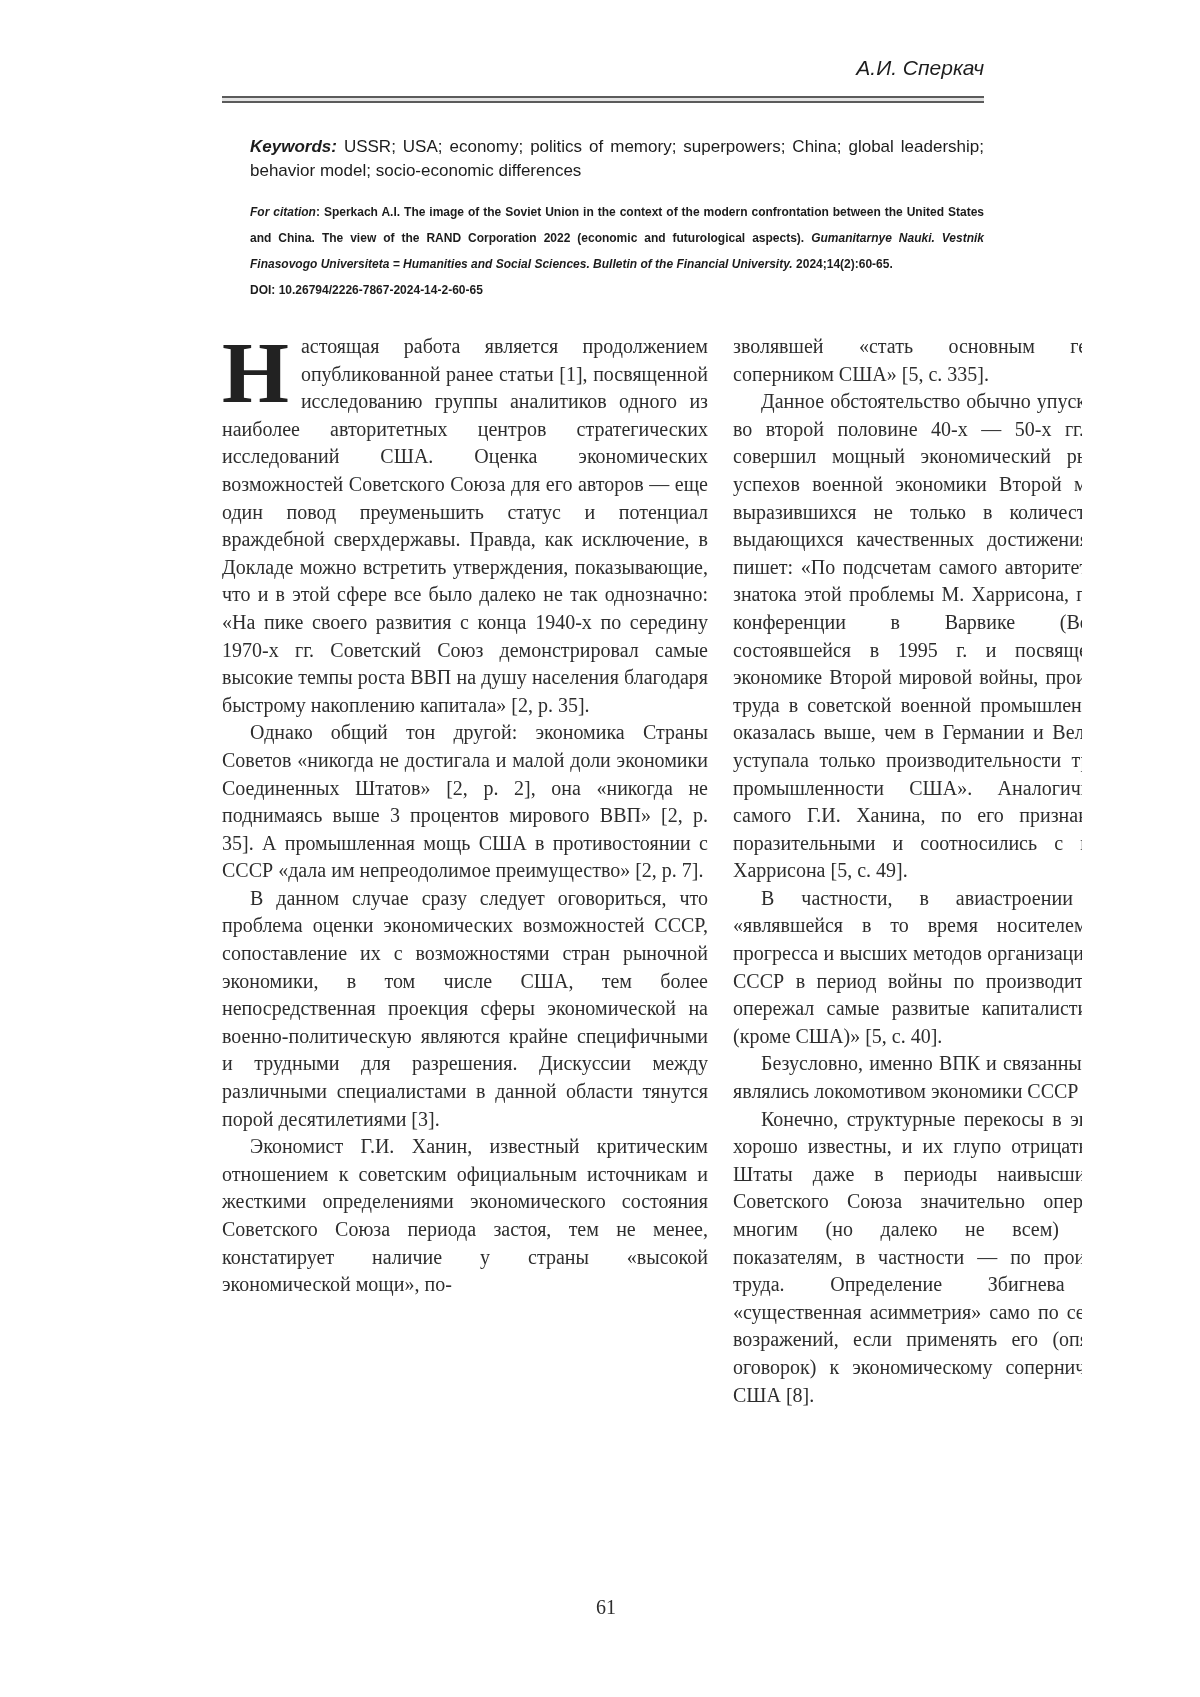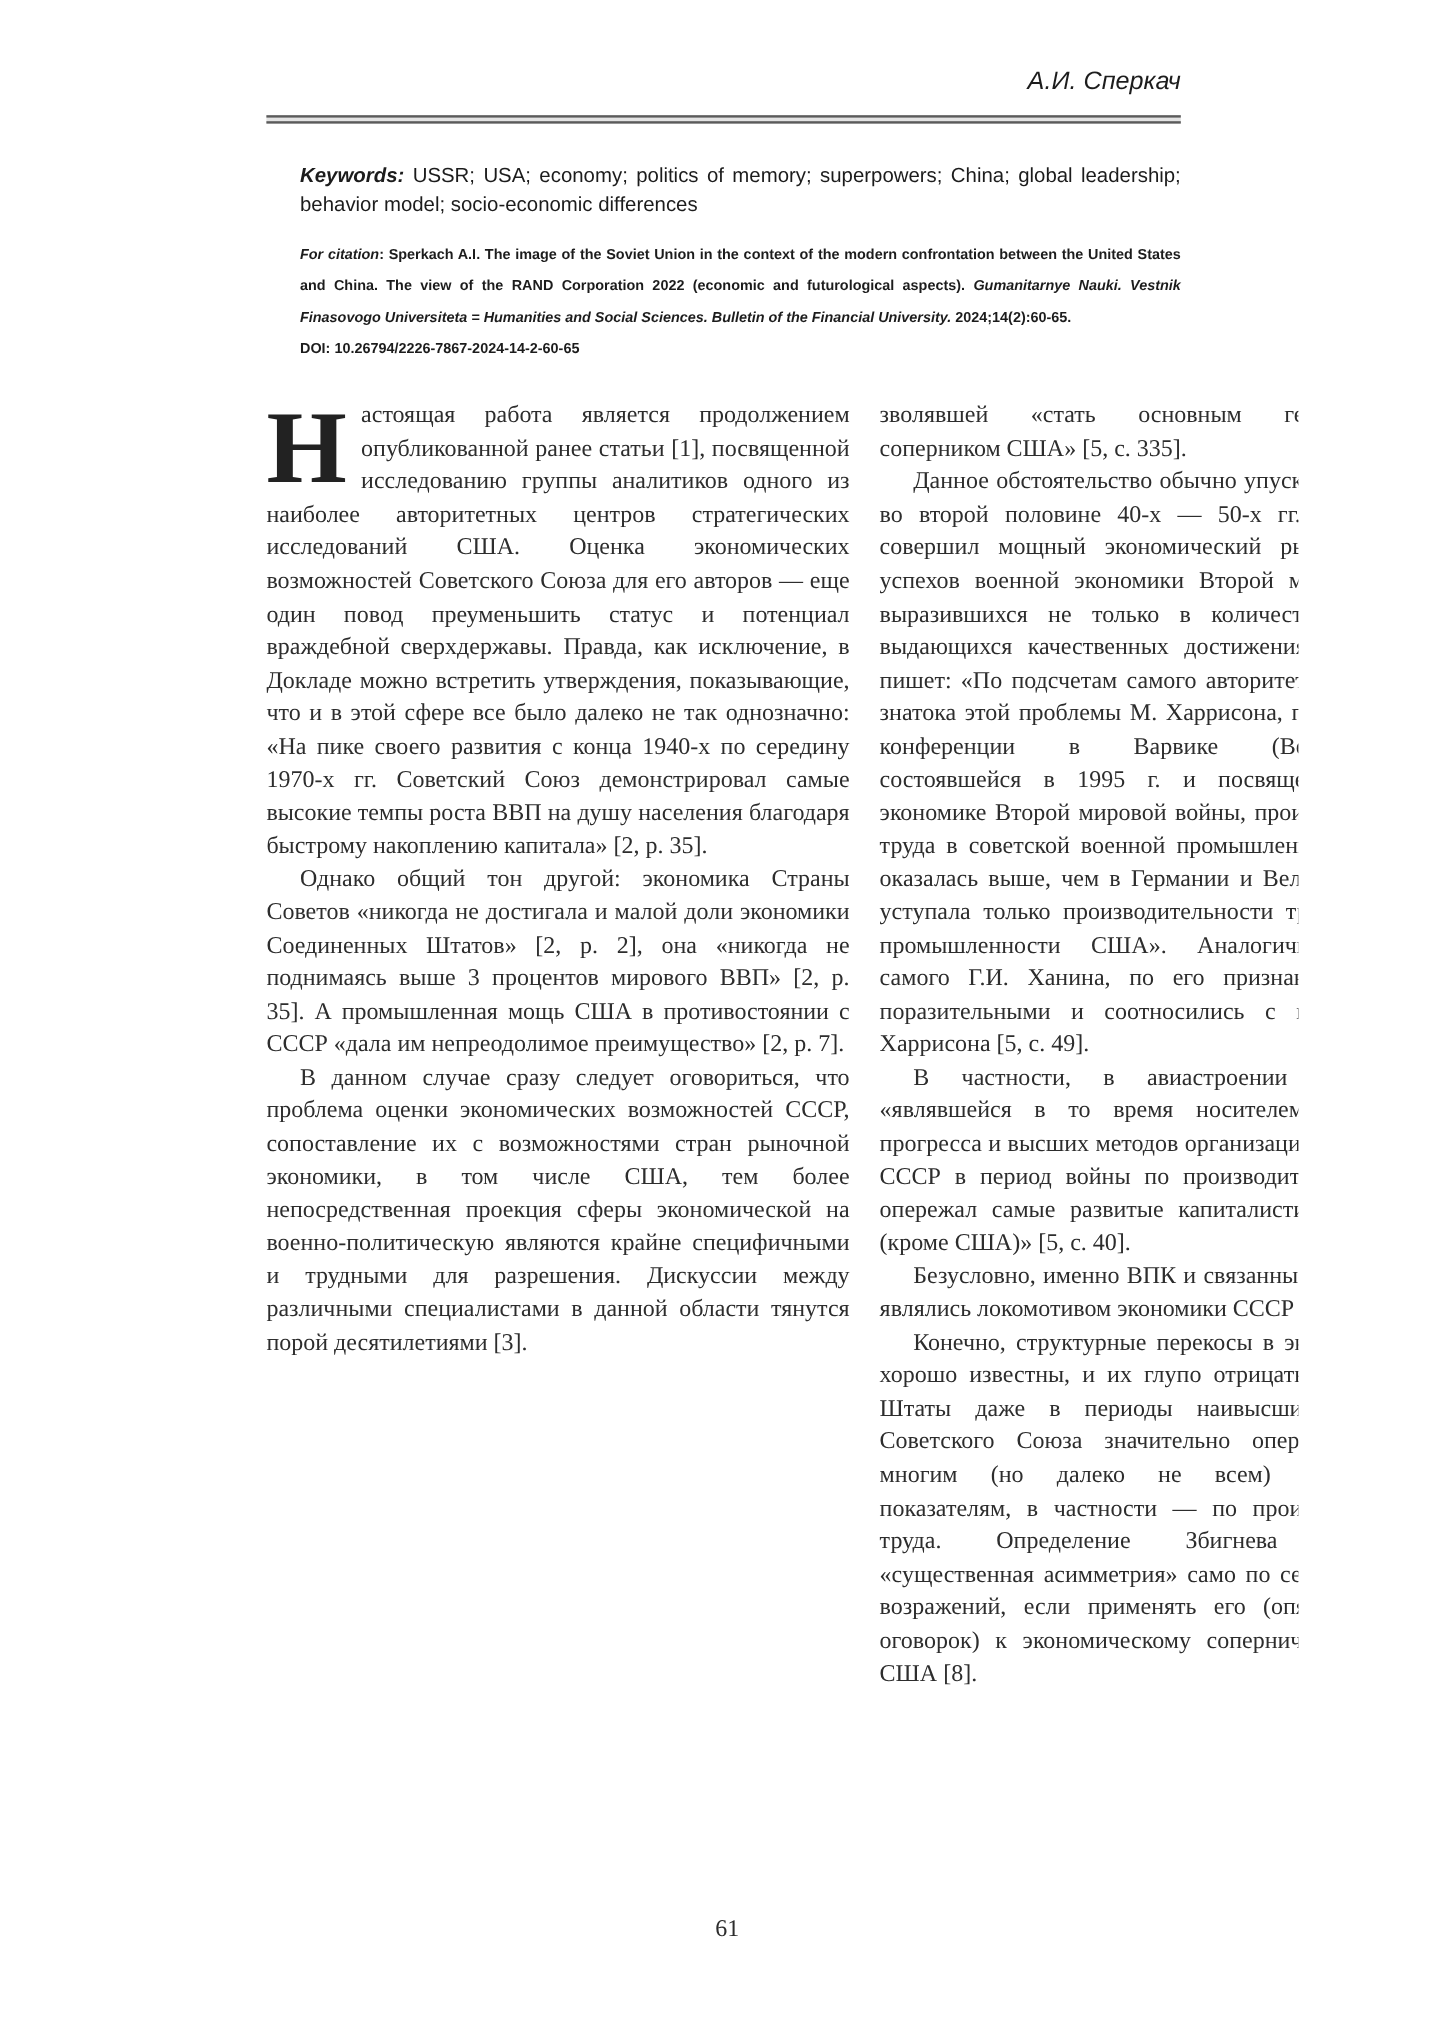--- a/index.html
+++ b/index.html
@@ -122,20 +122,21 @@
 
     <p class="citation"><span class="lbl">For citation</span><span>: Sperkach A.I. The image of the Soviet Union in the context of the modern confrontation between the United States and China. The view of the RAND Corporation 2022 (economic and futurological aspects). </span><span class="journal">Gumanitarnye Nauki. Vestnik Finasovogo Universiteta = Humanities and Social Sciences. Bulletin of the Financial University.</span><span> 2024;14(2):60-65.</span><span class="doi">DOI: 10.26794/2226-7867-2024-14-2-60-65</span></p>
   </div>
 
   <div class="columns">
 
     <div class="col">
       <p class="no-indent"><span class="dropcap">Н</span><span>астоящая работа является продолжением опубликованной ранее статьи [1], посвященной исследованию группы аналитиков одного из наиболее авторитетных центров стратегических исследований США. Оценка экономических возможностей Советского Союза для его авторов — еще один повод преуменьшить статус и потенциал враждебной сверхдержавы. Правда, как исключение, в Докладе можно встретить утверждения, показывающие, что и в этой сфере все было далеко не так однозначно: «На пике своего развития с конца 1940-х по середину 1970-х гг. Советский Союз демонстрировал самые высокие темпы роста ВВП на душу населения благодаря быстрому накоплению капитала» [2, p. 35].</span></p>
       <p>Однако общий тон другой: экономика Страны Советов «никогда не достигала и малой доли экономики Соединенных Штатов» [2, p. 2], она «никогда не поднимаясь выше 3 процентов мирового ВВП» [2, p. 35]. А промышленная мощь США в противостоянии с СССР «дала им непреодолимое преимущество» [2, p. 7].</p>
       <p>В данном случае сразу следует оговориться, что проблема оценки экономических возможностей СССР, сопоставление их с возможностями стран рыночной экономики, в том числе США, тем более непосредственная проекция сферы экономической на военно-политическую являются крайне специфичными и трудными для разрешения. Дискуссии между различными специалистами в данной области тянутся порой десятилетиями [3].</p>
+      <p>Экономист Г.И. Ханин, известный критическим отношением к советским официальным источникам и жесткими определениями экономического состояния Советского Союза периода застоя, тем не менее, констатирует наличие у страны «высокой экономической мощи», по-</p>
     </div>
 
     <div class="col">
       <p class="no-indent">зволявшей «стать основным геополитическим соперником США» [5, с. 335].</p>
       <p>Данное обстоятельство обычно упускают из виду, но во второй половине 40-х — 50-х гг. XX в. СССР совершил мощный экономический рывок на волне успехов военной экономики Второй мировой войны, выразившихся не только в количественных, но и выдающихся качественных достижениях. Г.И. Ханин пишет: «По подсчетам самого авторитетного западного знатока этой проблемы М. Харрисона, приведенным на конференции в Варвике (Великобритания), состоявшейся в 1995 г. и посвященной военной экономике Второй мировой войны, производительность труда в советской военной промышленности в 1943 г. оказалась выше, чем в Германии и Великобритании, и уступала только производительности труда в военной промышленности США». Аналогичные подсчеты самого Г.И. Ханина, по его признанию, оказались поразительными и соотносились с подсчетами М. Харрисона [5, с. 49].</p>
       <p>В частности, в авиастроении — отрасли, «являвшейся в то время носителем технического прогресса и высших методов организации производства, СССР в период войны по производительности труда опережал самые развитые капиталистические страны (кроме США)» [5, с. 40].</p>
       <p>Безусловно, именно ВПК и связанные с ним отрасли являлись локомотивом экономики СССР в целом [6, 1].</p>
       <p>Конечно, структурные перекосы в экономике СССР хорошо известны, и их глупо отрицать. Соединенные Штаты даже в периоды наивысших достижений Советского Союза значительно опережали его по многим (но далеко не всем) экономическим показателям, в частности — по производительности труда. Определение Збигнева Бжезинского «существенная асимметрия» само по себе не вызывает возражений, если применять его (опять же не без оговорок) к экономическому соперничеству СССР и США [8].</p>
     </div>
 

